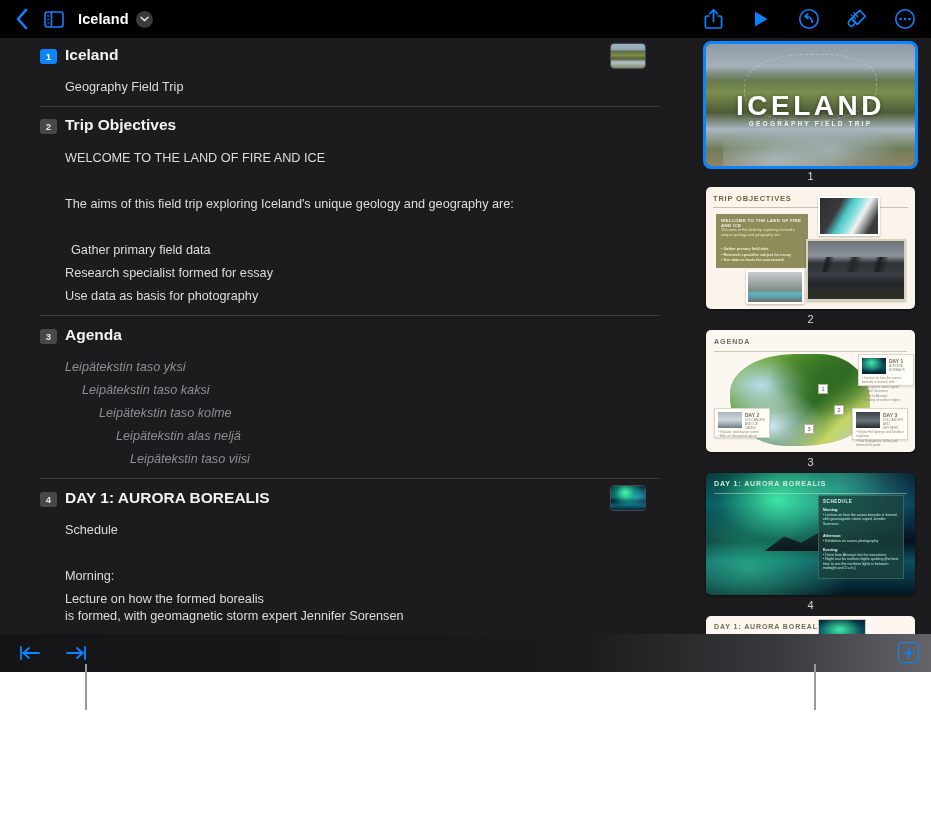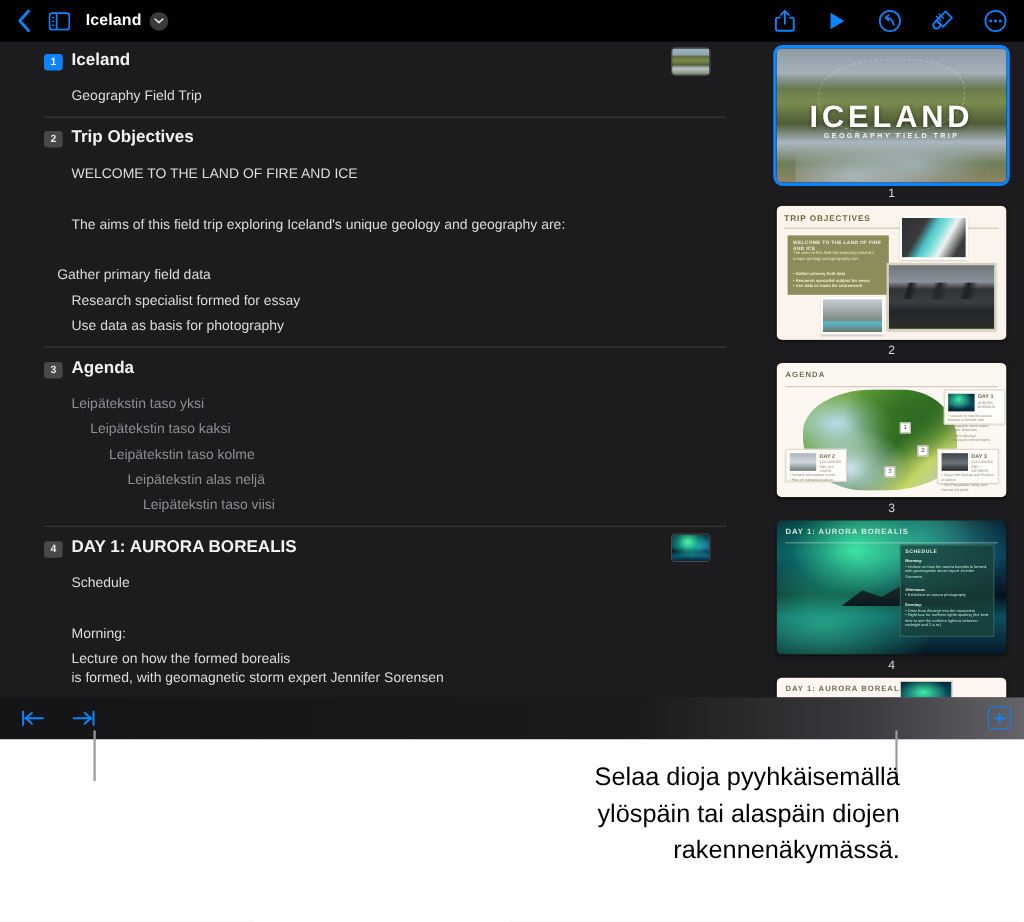--- a/index.html
+++ b/index.html
@@ -59,21 +59,21 @@
   .slide-badge.sel { background: #0a84ff; color: #ffffff; }
   .ol-title {
     position: absolute; left: 65px; color: #f2f2f3;
     font-size: 15.5px; font-weight: bold; white-space: nowrap;
   }
   .ol-body {
     position: absolute; color: #dcdcdd; font-size: 12.7px; white-space: nowrap;
   }
   .ol-ph {
     position: absolute; color: #8e8e93; font-size: 12.7px;
-    white-space: nowrap;
+    font-style: italic; white-space: nowrap;
   }
   .ol-thumb {
     position: absolute; width: 36px; height: 26px; border-radius: 4px;
     overflow: hidden; border: 1px solid #4a4a4c;
   }
   .thumb-land {
     width: 100%; height: 100%;
     background:
       linear-gradient(to bottom, #9fb2c0 0%, #8fa4b4 26%, #5d6b3e 28%, #7d8a4a 48%, #55603a 62%, #b9c3cb 76%, #7d8a6a 100%);
   }
@@ -353,21 +353,21 @@
         </div>
         <div class="ol-body" style="left:65px; top:42px">Geography Field Trip</div>
         <div class="divider" style="top:68px"></div>
       </div>
 
       <div class="ol-row">
         <div class="slide-badge" style="top:81px">2</div>
         <div class="ol-title" style="top:78px">Trip Objectives</div>
         <div class="ol-body" style="left:65px; top:113px">WELCOME TO THE LAND OF FIRE AND ICE</div>
         <div class="ol-body" style="left:65px; top:159px">The aims of this field trip exploring Iceland's unique geology and geography are:</div>
-        <div class="ol-body" style="left:52px; top:205px">Gather primary field data</div>
+        <div class="ol-body" style="left:71px; top:205px">Gather primary field data</div>
         <div class="ol-body" style="left:65px; top:228px">Research specialist formed for essay</div>
         <div class="ol-body" style="left:65px; top:251px">Use data as basis for photography</div>
         <div class="divider" style="top:277px"></div>
       </div>
 
       <div class="ol-row">
         <div class="slide-badge" style="top:291px">3</div>
         <div class="ol-title" style="top:288px">Agenda</div>
         <div class="ol-ph" style="left:65px; top:322px">Leipätekstin taso yksi</div>
         <div class="ol-ph" style="left:82px; top:345px">Leipätekstin taso kaksi</div>
@@ -529,15 +529,14 @@
             <line x1="1.5" y1="6" x2="10.5" y2="6" stroke="#0a84ff" stroke-width="1.7" stroke-linecap="round"></line>
           </svg>
         </div>
       </div>
     </div>
   </div>
 
   <div class="callout-line" style="left:85px; top:664px; height:46px"></div>
   <div class="callout-line" style="left:814px; top:664px; height:46px"></div>
 
-  <div class="caption cap-right">Selaa dioja pyyhkäisemällä ylöspäin tai alaspäin diojen rakennenäkymässä.</div>
 
 </div>
 
 </body></html>

